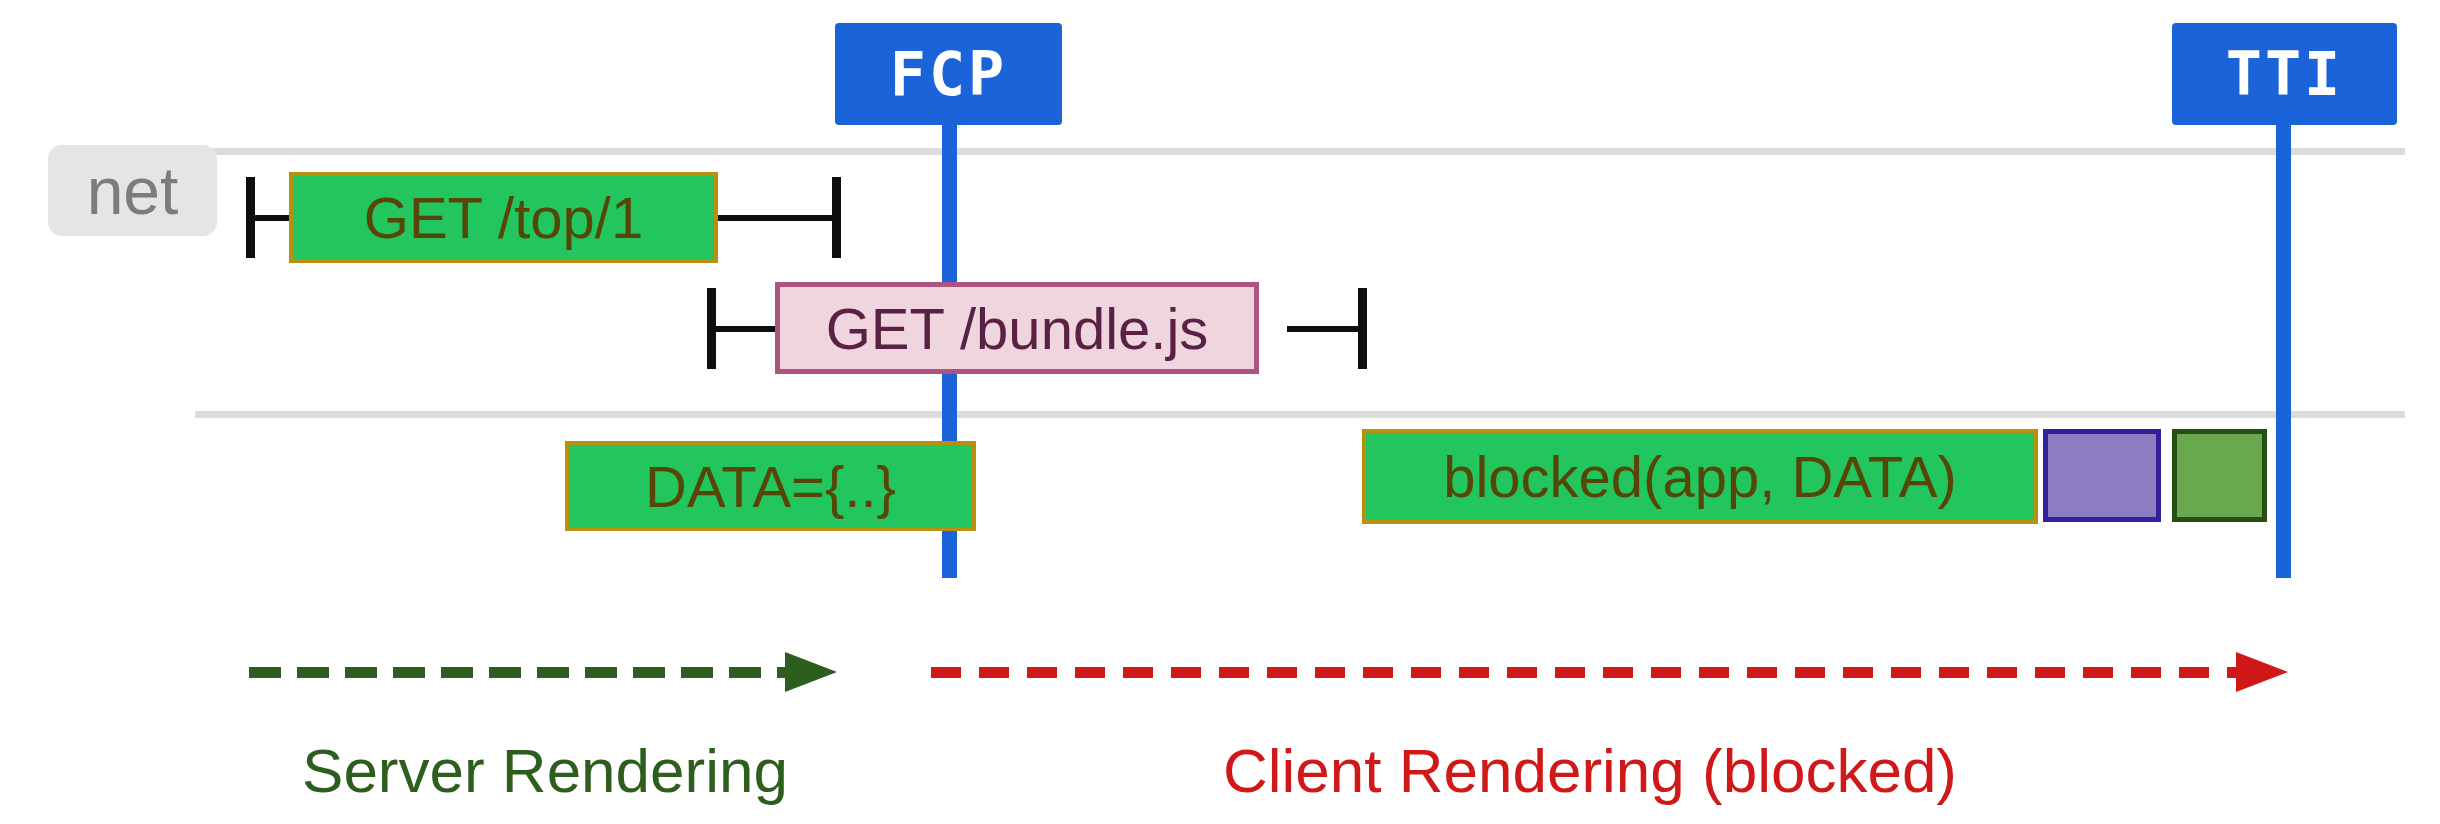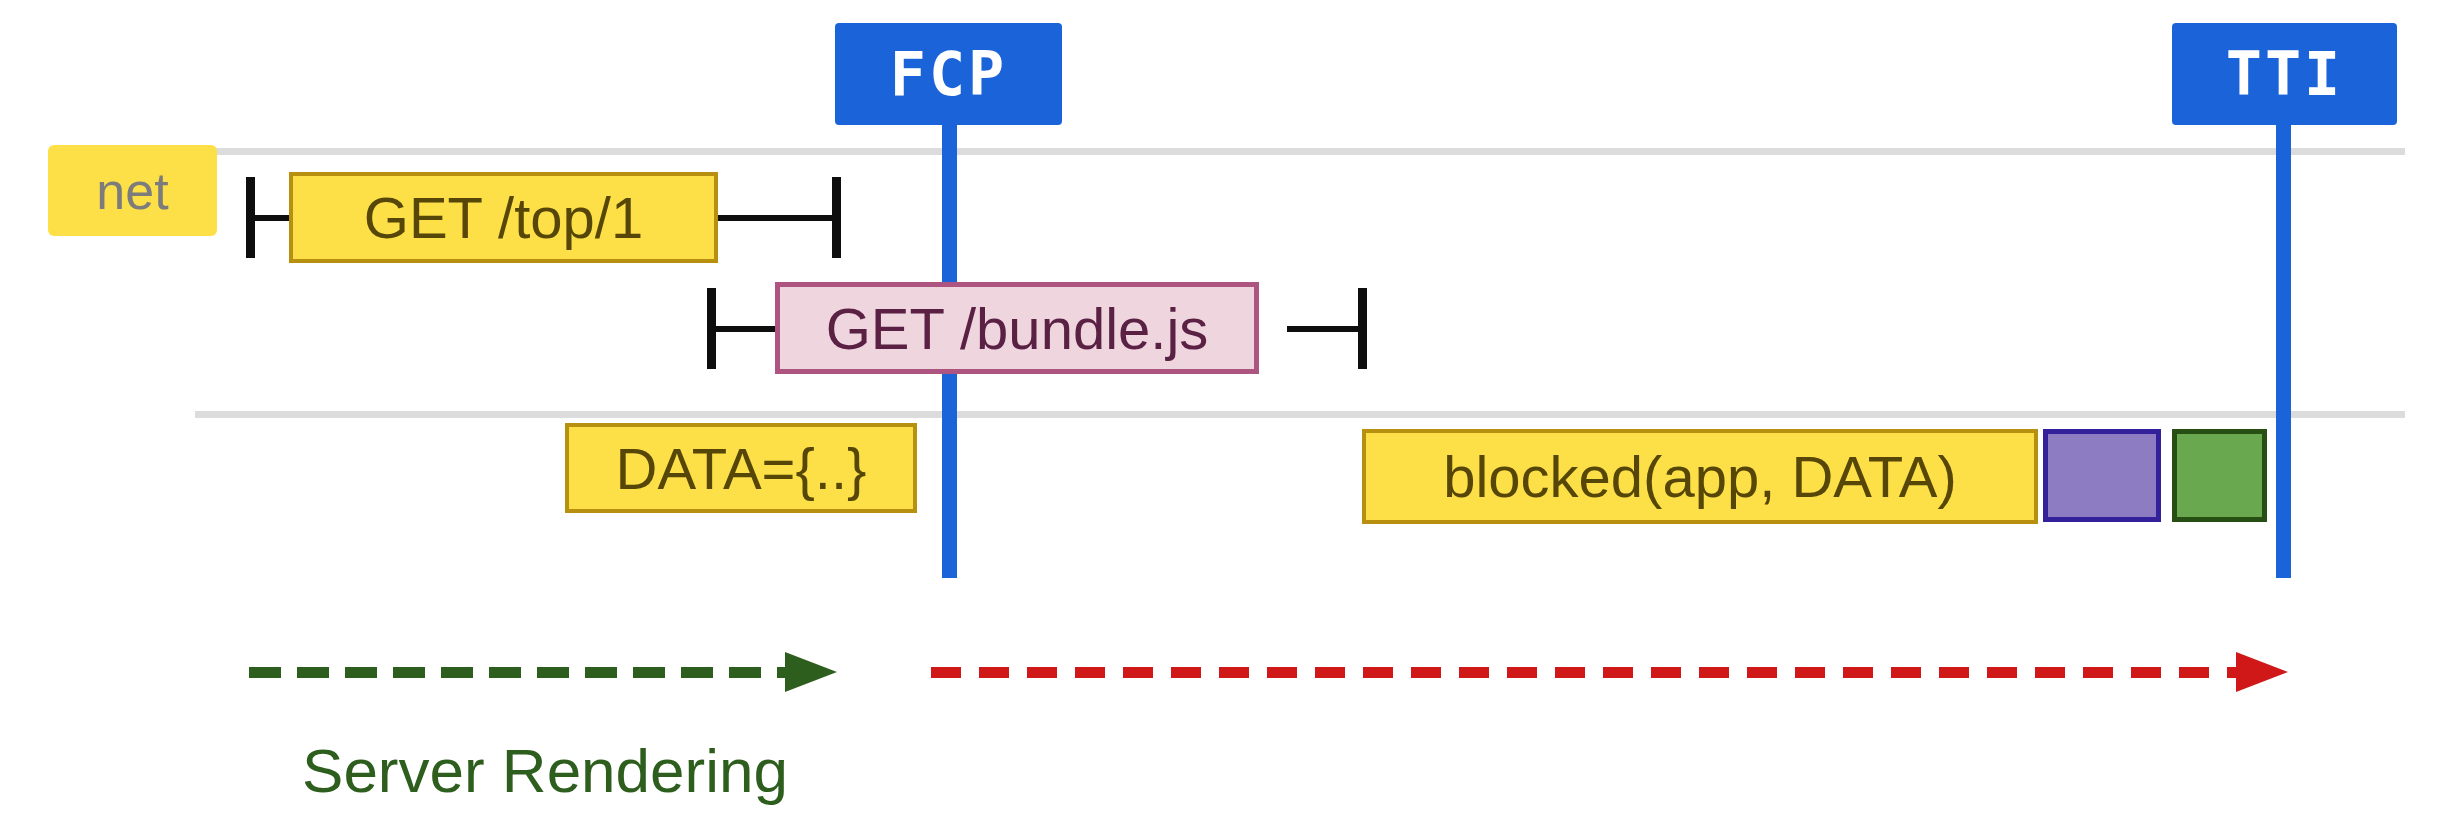--- a/index.html
+++ b/index.html
@@ -34,24 +34,24 @@
     top: 125px;
     width: 15px;
     height: 453px;
     background: #1b63d8;
     z-index: 2;
   }
 
   
   .lane-label {
     position: absolute;
-    background: #fde047;
-    border-radius: 6px;
+    background: #e5e5e5;
+    border-radius: 14px;
     color: #7c7c7c;
-    font-size: 52px;
+    font-size: 66px;
     display: flex;
     align-items: center;
     justify-content: center;
     z-index: 1;
   }
   .lane-line {
     position: absolute;
     height: 7px;
     background: #dcdcdc;
     z-index: 0;
@@ -60,21 +60,21 @@
   
   .task {
     position: absolute;
     display: flex;
     align-items: center;
     justify-content: center;
     font-size: 58px;
     z-index: 3;
     box-sizing: border-box;
   }
-  .task.yellow { background: #fde047; border: 4px solid #b8900f; color: #564708; }
+  .task.yellow { background: #22c55e; border: 4px solid #b8900f; color: #564708; }
   .task.pink   { background: #eed5de; border: 5px solid #ad5580; color: #5a2144; }
   .task.purple { background: #8e7cc3; border: 5px solid #33209b; }
   .task.green  { background: #6aa84f; border: 5px solid #274e13; }
 
   
   .tick {
     position: absolute;
     width: 9px;
     height: 81px;
     background: #0e0e0e;
@@ -145,32 +145,33 @@
   <div class="tick" style="left:832px; top:177px;"></div>
 
   <div class="tick" style="left:707px; top:288px;"></div>
   <div class="whisk" style="left:712px; top:326px; width:63px;"></div>
   <div class="task pink" style="left:775px; top:282px; width:484px; height:92px;">
     <span>GET /bundle.js</span>
   </div>
   <div class="whisk" style="left:1287px; top:326px; width:74px;"></div>
   <div class="tick" style="left:1358px; top:288px;"></div>
 
-  <div class="task yellow" style="left:565px; top:423px; width:352px; height:90px;">
+  <div class="task yellow" style="left:565px; top:441px; width:411px; height:90px;">
     <span>DATA={..}</span>
   </div>
 
   <div class="task yellow" style="left:1362px; top:429px; width:676px; height:95px;">
     <span>blocked(app, DATA)</span>
   </div>
 
   <div class="task purple" style="left:2043px; top:429px; width:118px; height:93px;"></div>
   <div class="task green" style="left:2172px; top:429px; width:95px; height:93px;"></div>
 
   <div class="dash green-dash" style="left:249px; top:667px; width:536px;"></div>
   <div class="arrowhead green-head" style="left:785px; top:652px;"></div>
 
   <div class="dash red-dash" style="left:931px; top:667px; width:1305px;"></div>
   <div class="arrowhead red-head" style="left:2236px; top:652px;"></div>
 
   <div class="phase-label server" style="left:250px; top:735px; width:590px;">Server Rendering</div>
+  <div class="phase-label client" style="left:1150px; top:735px; width:880px;">Client Rendering (blocked)</div>
 
 </div>
 
 </body></html>

